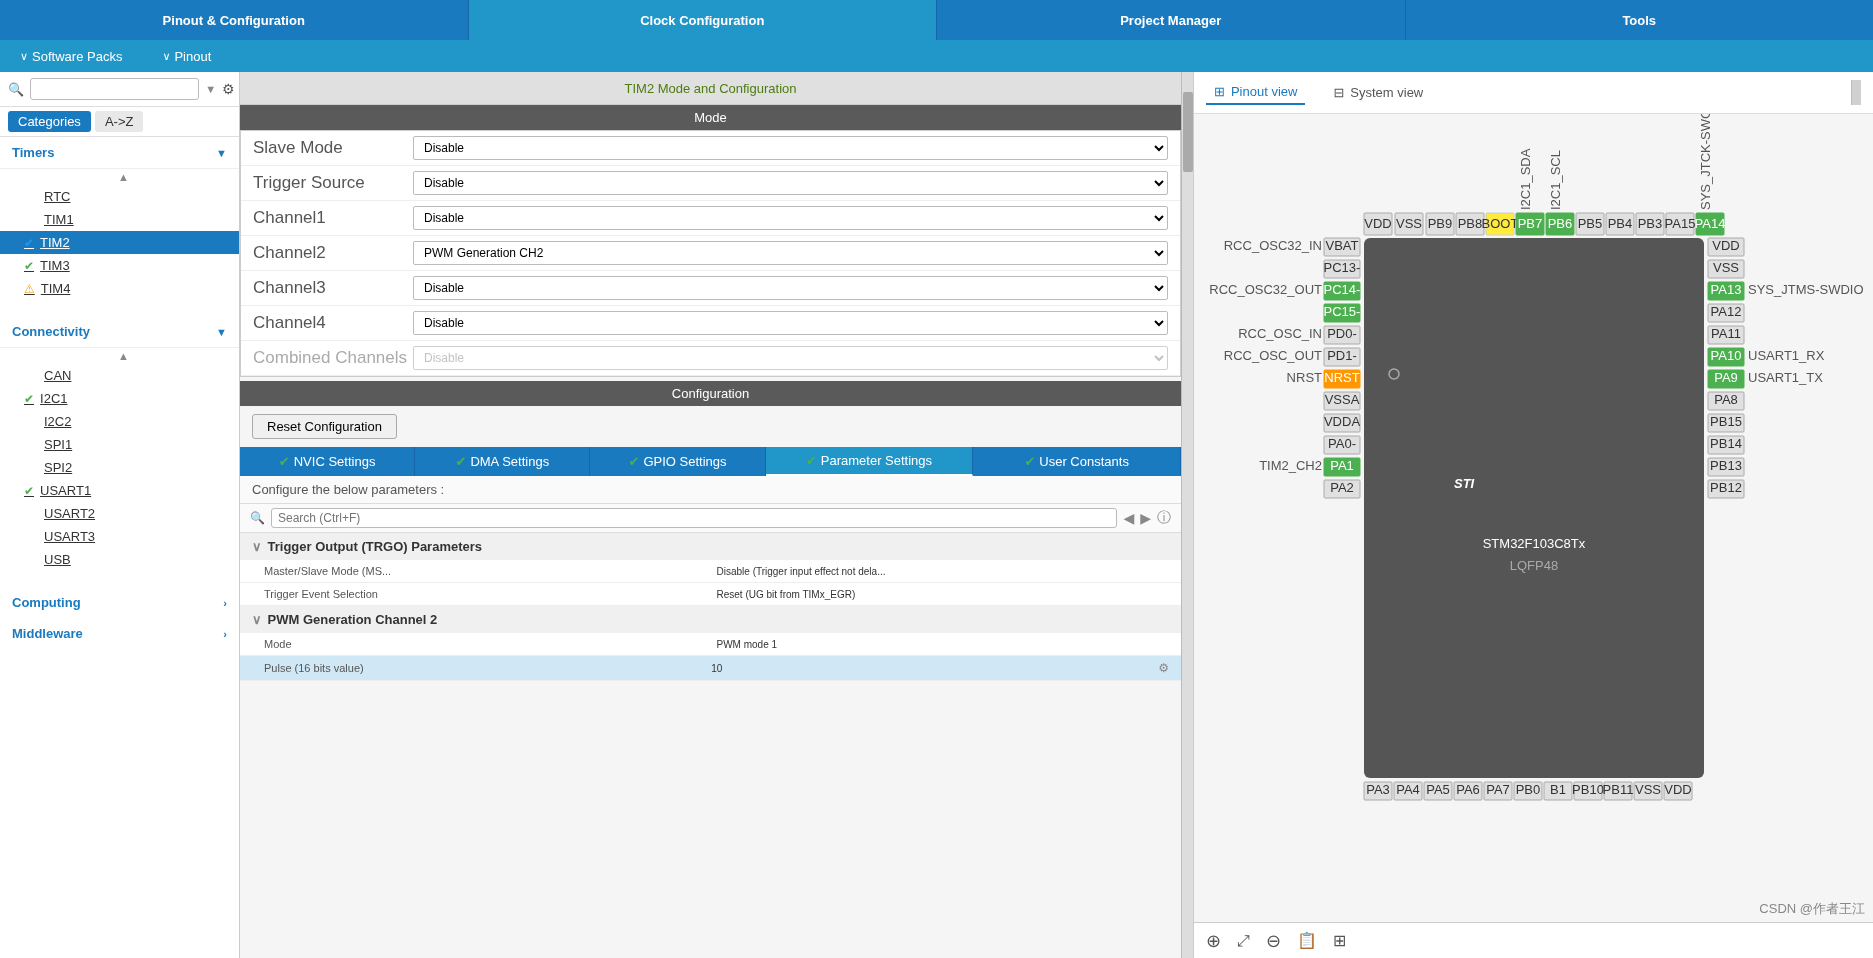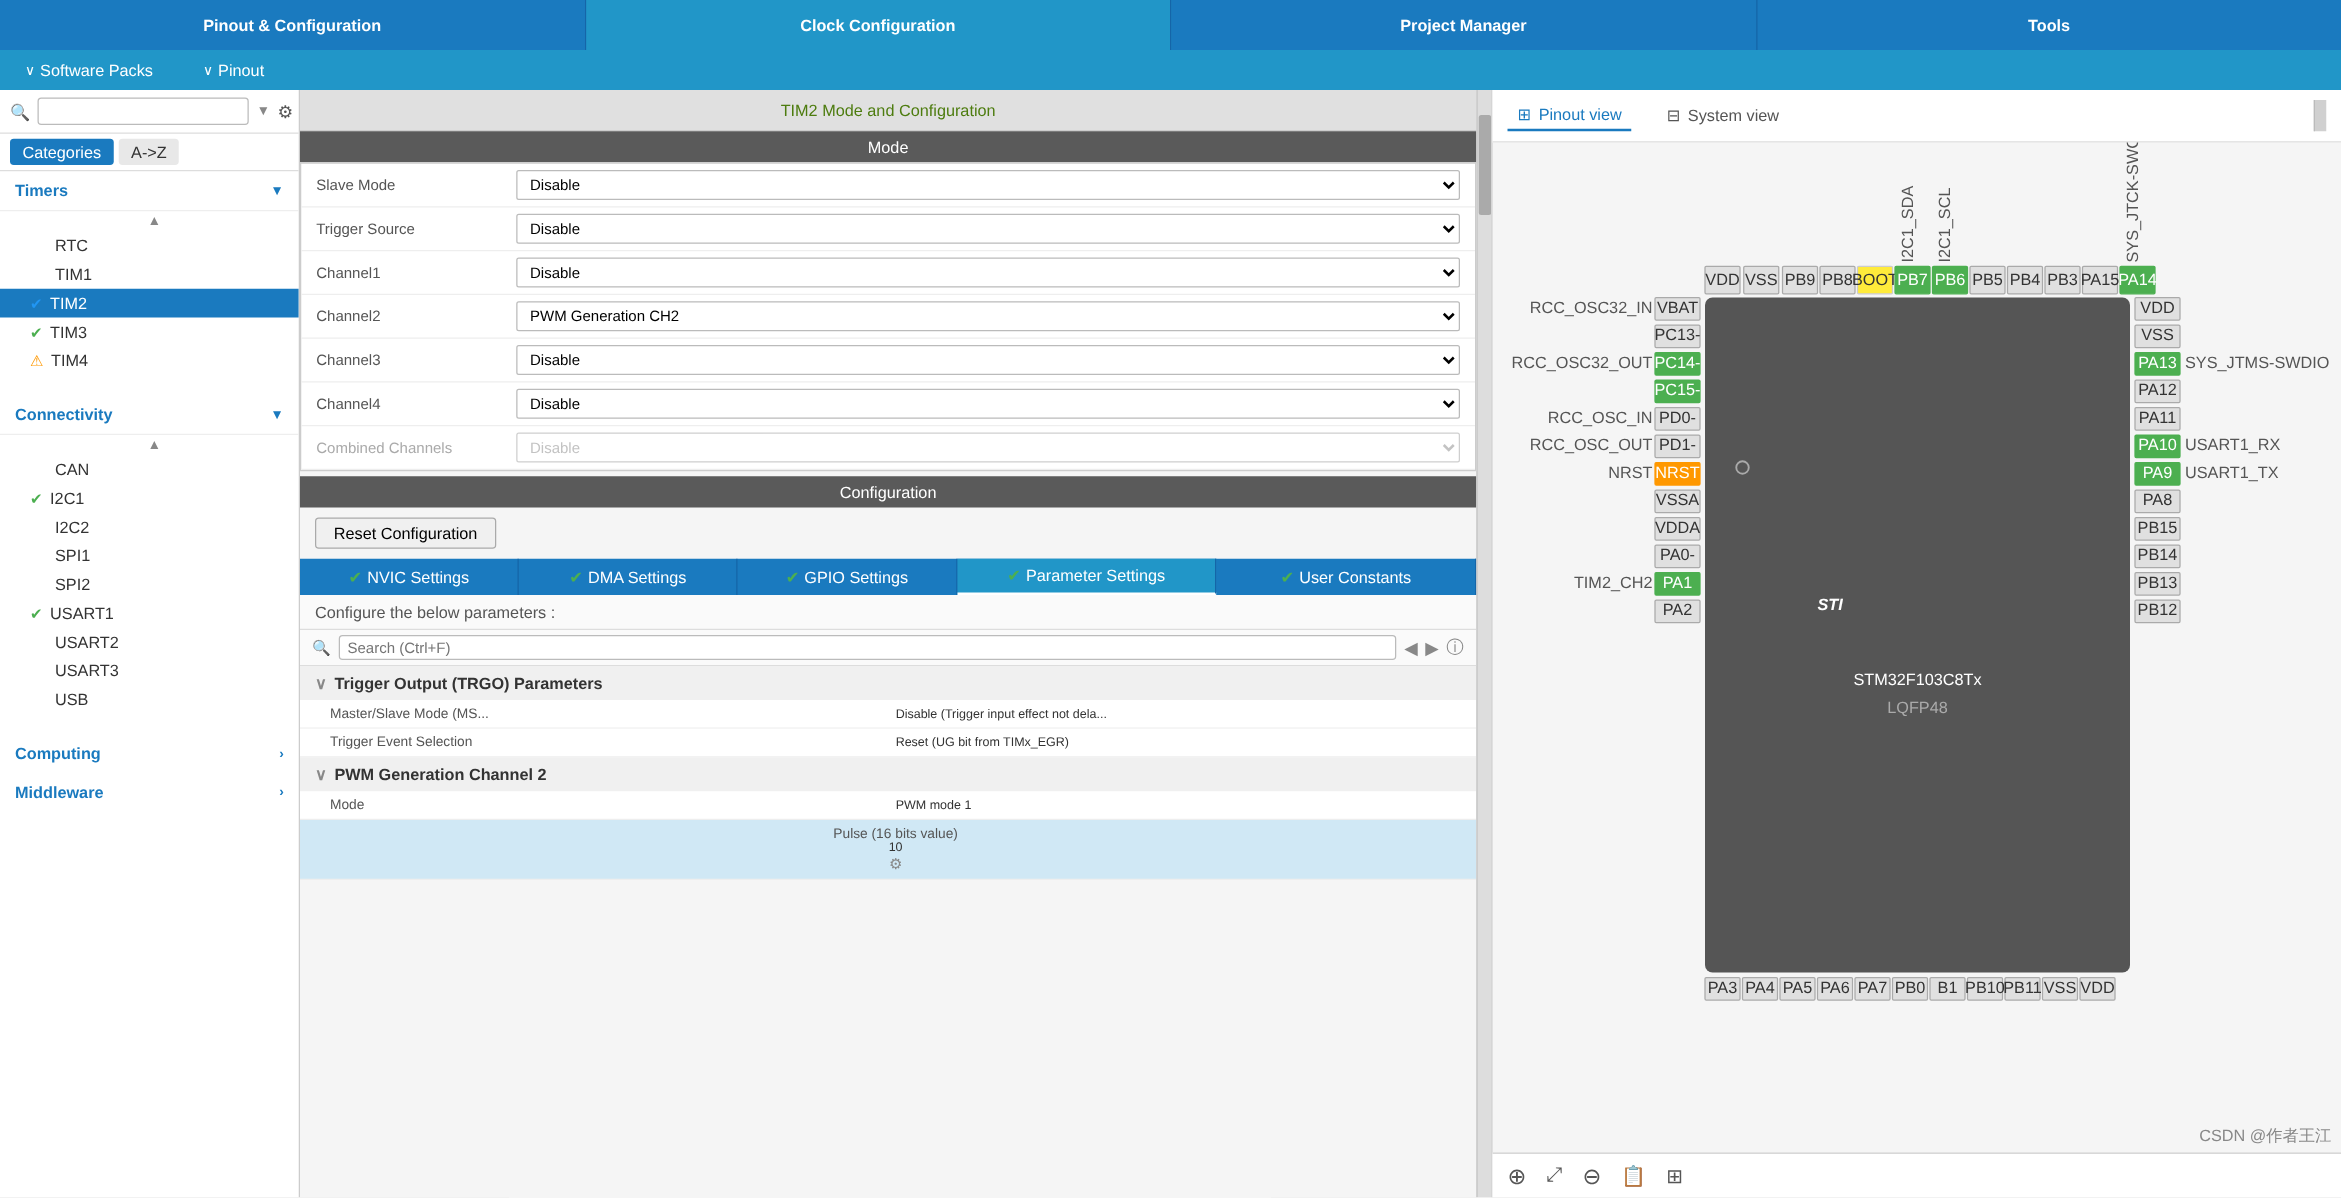--- a/index.html
+++ b/index.html
@@ -30,30 +30,30 @@
 
     .sidebar-section { }
     .sidebar-section-header { display: flex; align-items: center; justify-content: space-between; padding: 8px 12px; color: #1a7abf; font-weight: bold; cursor: pointer; font-size: 13px; }
     .sidebar-section-header .arrow { font-size: 11px; }
 
     .sidebar-item { padding: 4px 16px; cursor: pointer; display: flex; align-items: center; gap: 6px; color: #333; }
     .sidebar-item.selected { background: #1a7abf; color: white; }
     .sidebar-item .check-green { color: #4caf50; font-size: 12px; }
     .sidebar-item .check-warn { color: #ff9800; font-size: 12px; }
     .sidebar-item .check-blue { color: #2196F3; font-size: 12px; }
-    .sidebar-item-indent { padding-left: 24px; }
+    .sidebar-item-indent { padding-left: 24px; text-decoration: underline; }
 
     
     .center-panel { flex: 1; display: flex; flex-direction: column; background: #f5f5f5; overflow: hidden; position: relative; }
     .panel-title { background: #e0e0e0; text-align: center; padding: 8px; font-size: 14px; color: #4d7c0f; border-bottom: 1px solid #ccc; }
     .section-header { background: #5a5a5a; color: white; text-align: center; padding: 5px; font-size: 13px; }
 
     .mode-section { background: white; border: 1px solid #ccc; margin: 0; }
     .mode-row { display: flex; align-items: center; padding: 5px 12px; border-bottom: 1px solid #eee; }
-    .mode-label { width: 160px; color: #555; font-size: 12px; }
+    .mode-label { width: 160px; color: #555; font-size: 17px; }
     .mode-select-wrap { flex: 1; position: relative; }
     .mode-select-wrap select { width: 100%; border: 1px solid #bbb; border-radius: 2px; padding: 3px 6px; font-size: 12px; background: white; cursor: pointer; }
     .config-buttons { padding: 8px 12px; display: flex; gap: 8px; align-items: center; }
     .reset-btn { padding: 4px 14px; background: #f0f0f0; border: 1px solid #aaa; border-radius: 3px; cursor: pointer; font-size: 12px; }
 
     .config-tabs { display: flex; background: #1a7abf; }
     .config-tab { flex: 1; display: flex; align-items: center; justify-content: center; padding: 6px; color: white; cursor: pointer; font-size: 12px; gap: 4px; border-right: 1px solid #1565a8; }
     .config-tab.active { background: #2196c8; border-bottom: 2px solid white; }
     .config-tab .check { color: #4caf50; }
 
@@ -61,21 +61,21 @@
     .search-bar { display: flex; align-items: center; padding: 4px 10px; gap: 6px; background: #fafafa; border-bottom: 1px solid #ddd; }
     .search-bar input { flex: 1; border: 1px solid #bbb; border-radius: 3px; padding: 3px 8px; font-size: 12px; }
     .search-nav { color: #888; cursor: pointer; font-size: 14px; }
     .info-icon { color: #888; cursor: pointer; font-size: 14px; }
 
     .params-list { overflow-y: auto; flex: 1; }
     .param-group-header { display: flex; align-items: center; gap: 6px; padding: 6px 12px; background: #f0f0f0; font-size: 12px; color: #333; font-weight: bold; cursor: pointer; }
     .param-row { display: flex; align-items: center; padding: 5px 12px 5px 24px; border-bottom: 1px solid #eee; background: white; }
     .param-name { flex: 1; color: #555; font-size: 11px; }
     .param-value { flex: 1; color: #333; font-size: 10px; }
-    .param-row.selected { background: #d0e8f5; flex-direction: column; }
+    .param-row.selected { background: #d0e8f5; }
 
     
     .right-panel { width: 680px; background: #f5f5f5; display: flex; flex-direction: column; border-left: 1px solid #ccc; }
     .view-tabs { display: flex; padding: 8px 12px; gap: 20px; align-items: center; background: white; border-bottom: 1px solid #ddd; }
     .view-tab { display: flex; align-items: center; gap: 6px; cursor: pointer; font-size: 13px; color: #555; padding: 4px 8px; }
     .view-tab.active { color: #1a7abf; border-bottom: 2px solid #1a7abf; }
 
     .chip-area { flex: 1; display: flex; align-items: center; justify-content: center; position: relative; overflow: hidden; }
 
     

